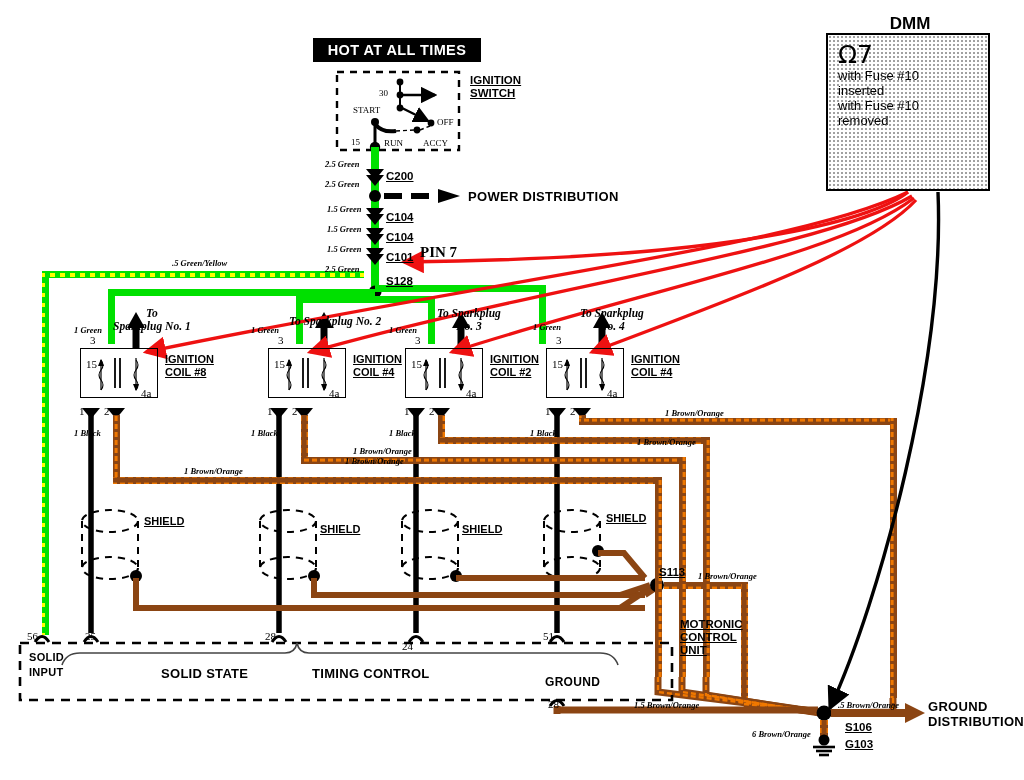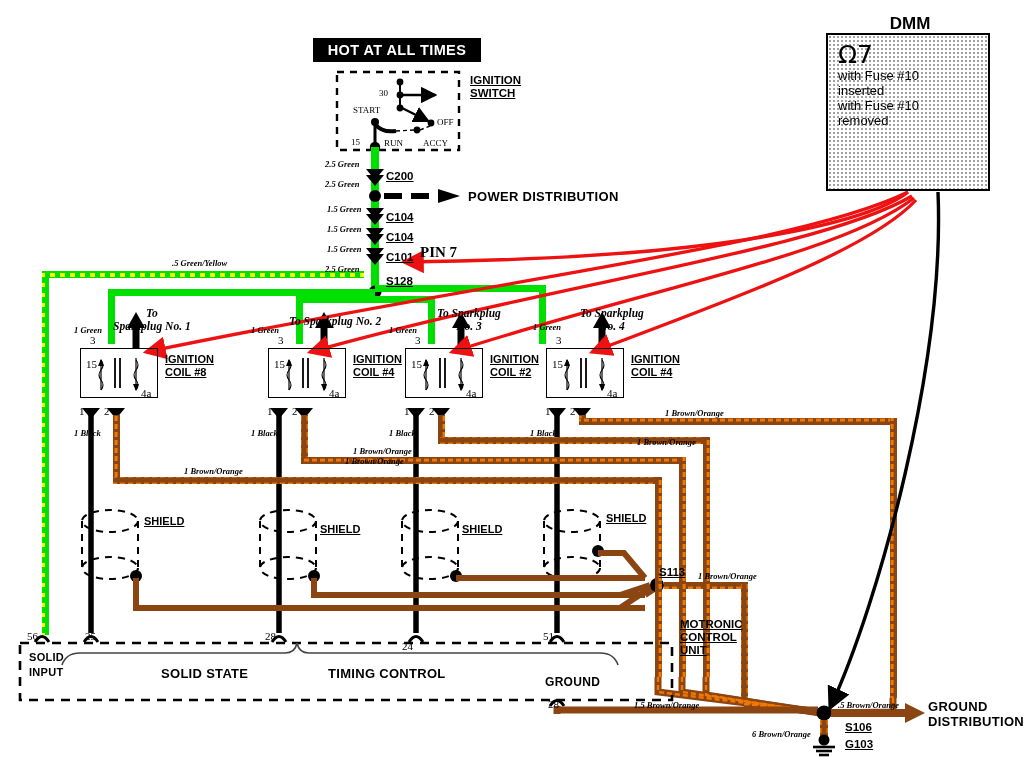--- a/index.html
+++ b/index.html
@@ -462,21 +462,21 @@
 <div class="lbl wire-lbl" style="left:345px;top:456px">1 Brown/Orange</div>
 <div class="lbl wire-lbl" style="left:698px;top:571px">1 Brown/Orange</div>
 <div class="lbl conn" style="left:659px;top:566px">S113</div>
 
 <div class="lbl pin-num" style="left:27px;top:630px">56</div>
 <div class="lbl bold-cap" style="left:29px;top:650px;line-height:15px;font-size:11px">
   <div>SOLID</div>
   <div>INPUT</div>
 </div>
 <div class="lbl bold-cap" style="left:161px;top:666px">SOLID STATE</div>
-<div class="lbl bold-cap" style="left:328px;top:666px">TIMING CONTROL</div>
+<div class="lbl bold-cap" style="left:312px;top:666px">TIMING CONTROL</div>
 <div class="lbl bold-cap" style="left:545px;top:675px;font-size:12px">GROUND</div>
 <div class="lbl mcu-lbl" style="left:680px;top:618px">
   <div>MOTRONIC</div>
   <div>CONTROL</div>
   <div>UNIT</div>
 </div>
 <div class="lbl pin-num" style="left:548px;top:698px">28</div>
 <div class="lbl wire-lbl" style="left:634px;top:700px">1.5 Brown/Orange</div>
 
 <div class="lbl conn" style="left:845px;top:721px">S106</div>

